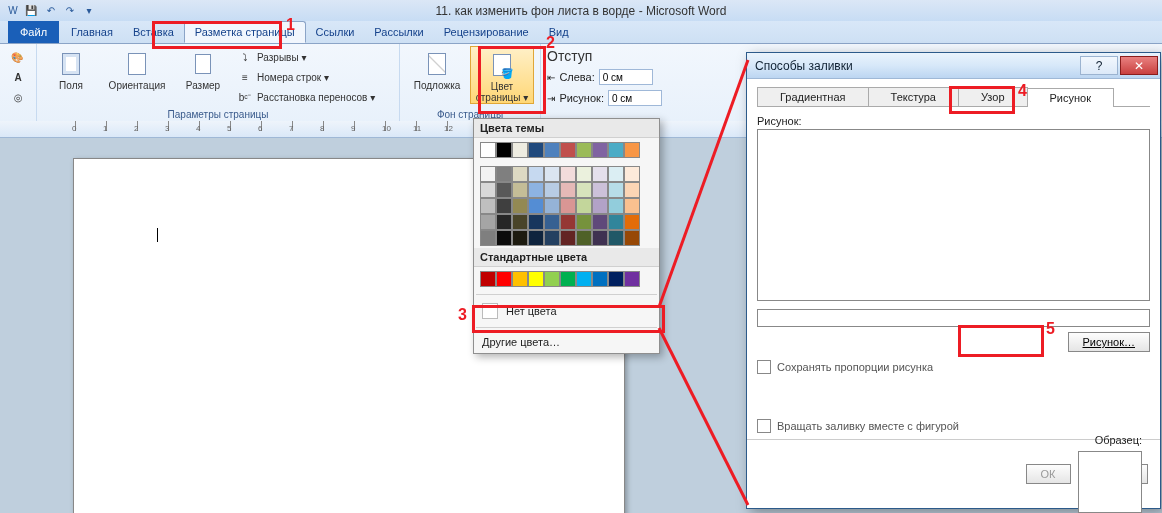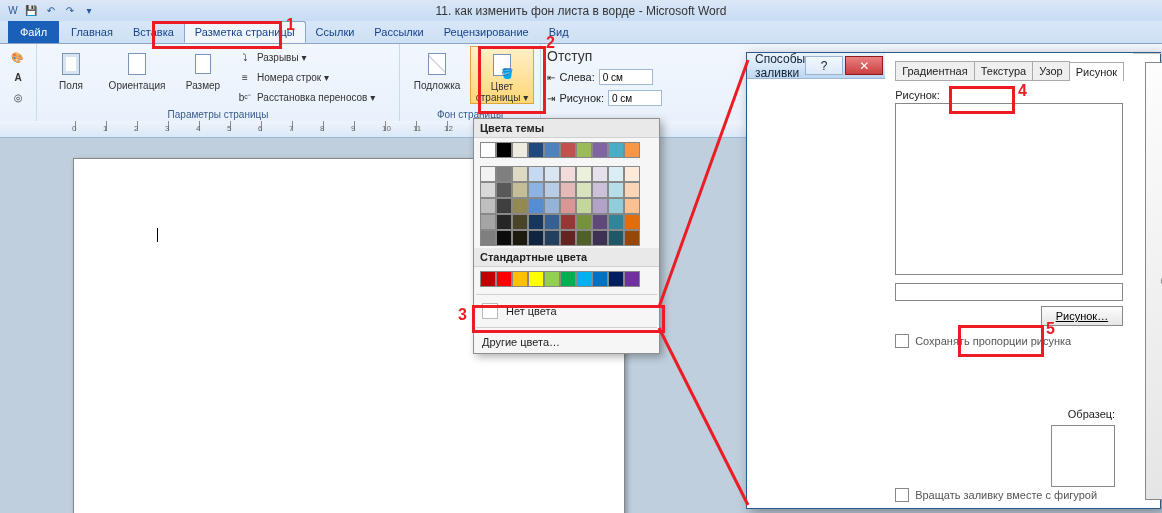--- a/index.html
+++ b/index.html
@@ -72,40 +72,40 @@
 .swatches{display:grid;grid-template-columns:repeat(10,14px);gap:2px;padding:4px 6px}
 .sw{width:14px;height:14px;border:1px solid #888}
 .dd-item{padding:5px 8px;display:flex;align-items:center;gap:8px}
 .no-col{width:14px;height:14px;border:1px solid #bbb;background:#fff}
 .sep{height:1px;background:#d0d0d0;margin:3px 2px}
 
 .dialog{
   position:absolute;left:746px;top:52px;width:413px;height:455px;
   border:1px solid #2c5a8a;background:#fff;
   box-shadow:4px 4px 12px rgba(0,0,0,.35);
-  display:flex;flex-direction:row;
+  display:flex;flex-direction:column;
 }
 .dlg-title{height:25px;background:linear-gradient(#eaf3fc,#d7e8f9,#bcd5f1);
   border-bottom:1px solid #9fb8d6;display:flex;align-items:center;justify-content:space-between;padding:0 0 0 8px;color:#123;font-size:12px}
 .wbtn{width:36px;height:17px;display:flex;align-items:center;justify-content:center;font-size:12px;border:1px solid #9bb3d0;background:linear-gradient(#f2f7fd,#dce9f8);margin-right:2px}
 .wbtn.close{background:linear-gradient(#e98180,#c9403f);color:#fff;border-color:#8a1d1c}
 .dlg-body{flex:1;padding:8px 10px 6px;position:relative}
 .tabs{display:flex;border-bottom:1px solid #aaa}
-.dlg-tab{padding:3px 6px;border:1px solid #aaa;border-bottom:none;margin-right:-1px;background:#efefef}
+.dlg-tab{padding:3px 22px;border:1px solid #aaa;border-bottom:none;margin-right:-1px;background:#efefef}
 .dlg-tab.active{background:#fff;position:relative;top:1px}
 .pic-label{margin:8px 0 2px}
 .pic-preview{height:170px;border:1px solid #888;background:#fff}
 .pic-name{height:16px;border:1px solid #888;margin-top:8px;background:#fff}
 .pic-btn-row{display:flex;justify-content:flex-end;margin-top:5px}
 .dlg-btn{border:1px solid #888;background:linear-gradient(#fdfdfd,#e5e5e5);padding:3px 14px;font-size:11px}
 .chk{display:flex;align-items:center;gap:6px;margin-top:8px;color:#555}
 .chk .box{width:12px;height:12px;border:1px solid #888;background:#fff}
 .sample-lbl{position:absolute;right:18px;top:355px}
 .sample-box{position:absolute;right:18px;top:372px;width:62px;height:60px;border:1px solid #888;background:#fff}
-.dlg-footer{display:flex;justify-content:flex-end;gap:20px;padding:8px 12px;border-top:1px solid #ccc}
+.dlg-footer{display:flex;justify-content:flex-end;gap:8px;padding:24px 12px;border-top:1px solid #ccc}
 
 .rbox{position:absolute;border:3px solid var(--red);pointer-events:none}
 .rnum{position:absolute;color:var(--red);font-weight:bold;font-size:16px}
 .highlight-box{background:linear-gradient(#fff0c8,var(--highlight-orange));border:1px solid var(--highlight-border)}
 svg.rline{position:absolute;left:0;top:0;pointer-events:none}
 </style>
 </head>
 <body>
 
 <div class="titlebar">

